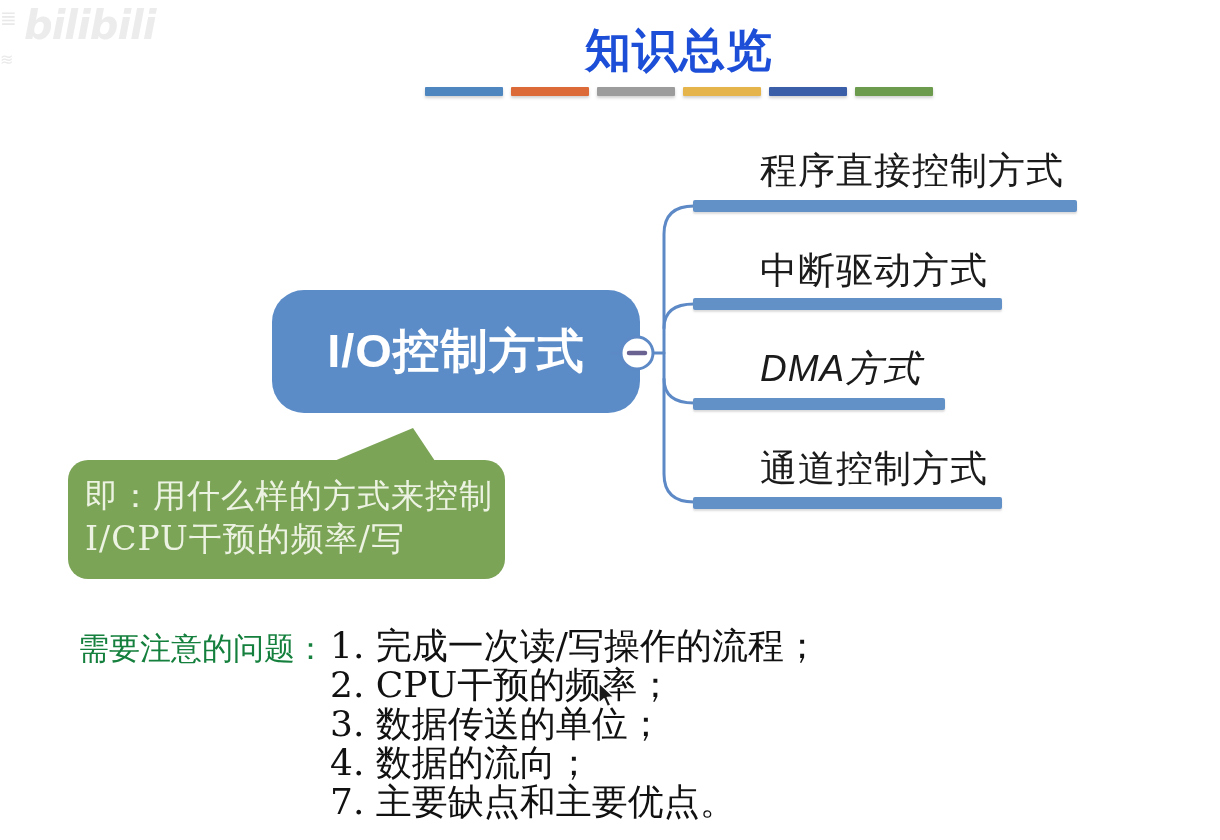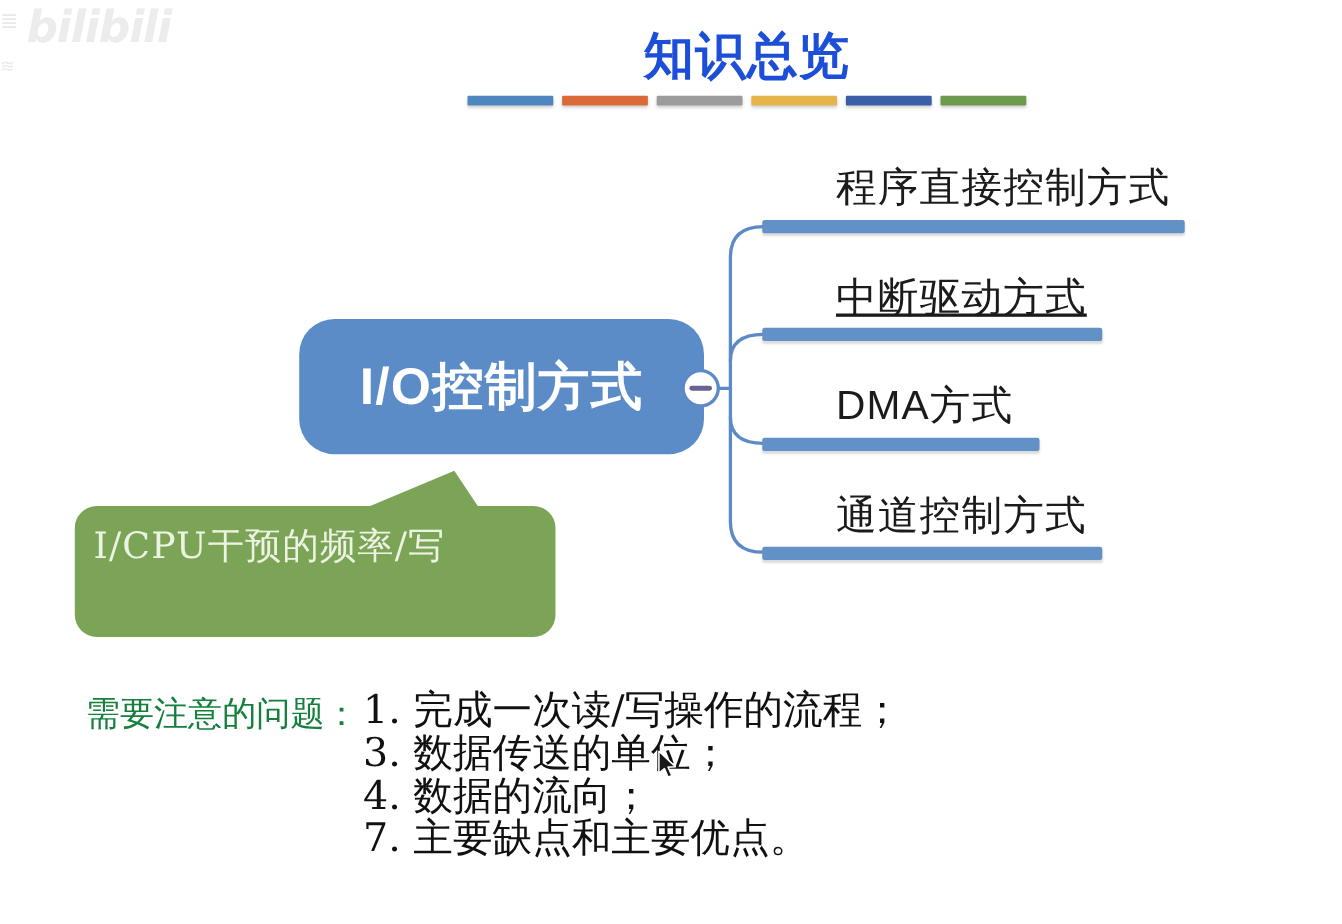--- a/index.html
+++ b/index.html
@@ -53,22 +53,22 @@
   .ul-3{left:693px;top:398px;width:252px;}
   .ul-4{left:693px;top:497px;width:309px;}
 
   
   .branch-label{
     left:728px;
     font-size:37px;font-weight:500;color:#1b1b1b;
     white-space:nowrap;letter-spacing:1px;margin-left:32px;
   }
   .bl-1{top:146px;}
-  .bl-2{top:246px;text-decoration:underline;}
-  .bl-3{top:344px;}
+  .bl-2{top:246px;}
+  .bl-3{top:344px;font-style:italic;}
   .bl-4{top:444px;}
 
   
   .note-box{
     left:68px;top:460px;width:437px;height:119px;
     border-radius:20px;box-sizing:border-box;
     padding:14px 16px 0 17px;
     font-family:"DejaVu Serif", serif;
     font-size:33px;line-height:43px;
     letter-spacing:1px;white-space:nowrap;
@@ -128,26 +128,28 @@
 
 <div class="abs branch-label bl-1">程序直接控制方式</div>
 <div class="abs branch-label bl-2">中断驱动方式</div>
 <div class="abs branch-label bl-3">DMA方式</div>
 <div class="abs branch-label bl-4">通道控制方式</div>
 
 <svg class="abs note-tail" width="125" height="40" viewBox="0 0 125 40">
   <polygon points="7,39 93,3 117,39" fill="#7CA457"></polygon>
 </svg>
 <div class="abs note-box" style="background-color: rgb(124, 164, 87); color: rgb(237, 243, 226);">
+  <div>即：用什么样的方式来控制</div>
   <div>I/CPU干预的频率/写</div>
 </div>
 
 <div class="abs q-label">需要注意的问题：</div>
 <div class="abs q-list">
   <div>1. 完成一次读/写操作的流程；</div>
+  <div>2. CPU干预的频率；</div>
   <div>3. 数据传送的单位；</div>
   <div>4. 数据的流向；</div>
   <div>7. 主要缺点和主要优点。</div>
 </div>
 
 <svg class="abs cursor" width="22" height="28" viewBox="0 0 22 28">
   <path d="M1 1 L1 21 L6 16.8 L9.4 24.6 L12.8 23 L9.3 15.4 L16 15 Z" fill="#1a1a1a" stroke="#ffffff" stroke-width="1.4" stroke-linejoin="round"></path>
 </svg>
 
 </body></html>

